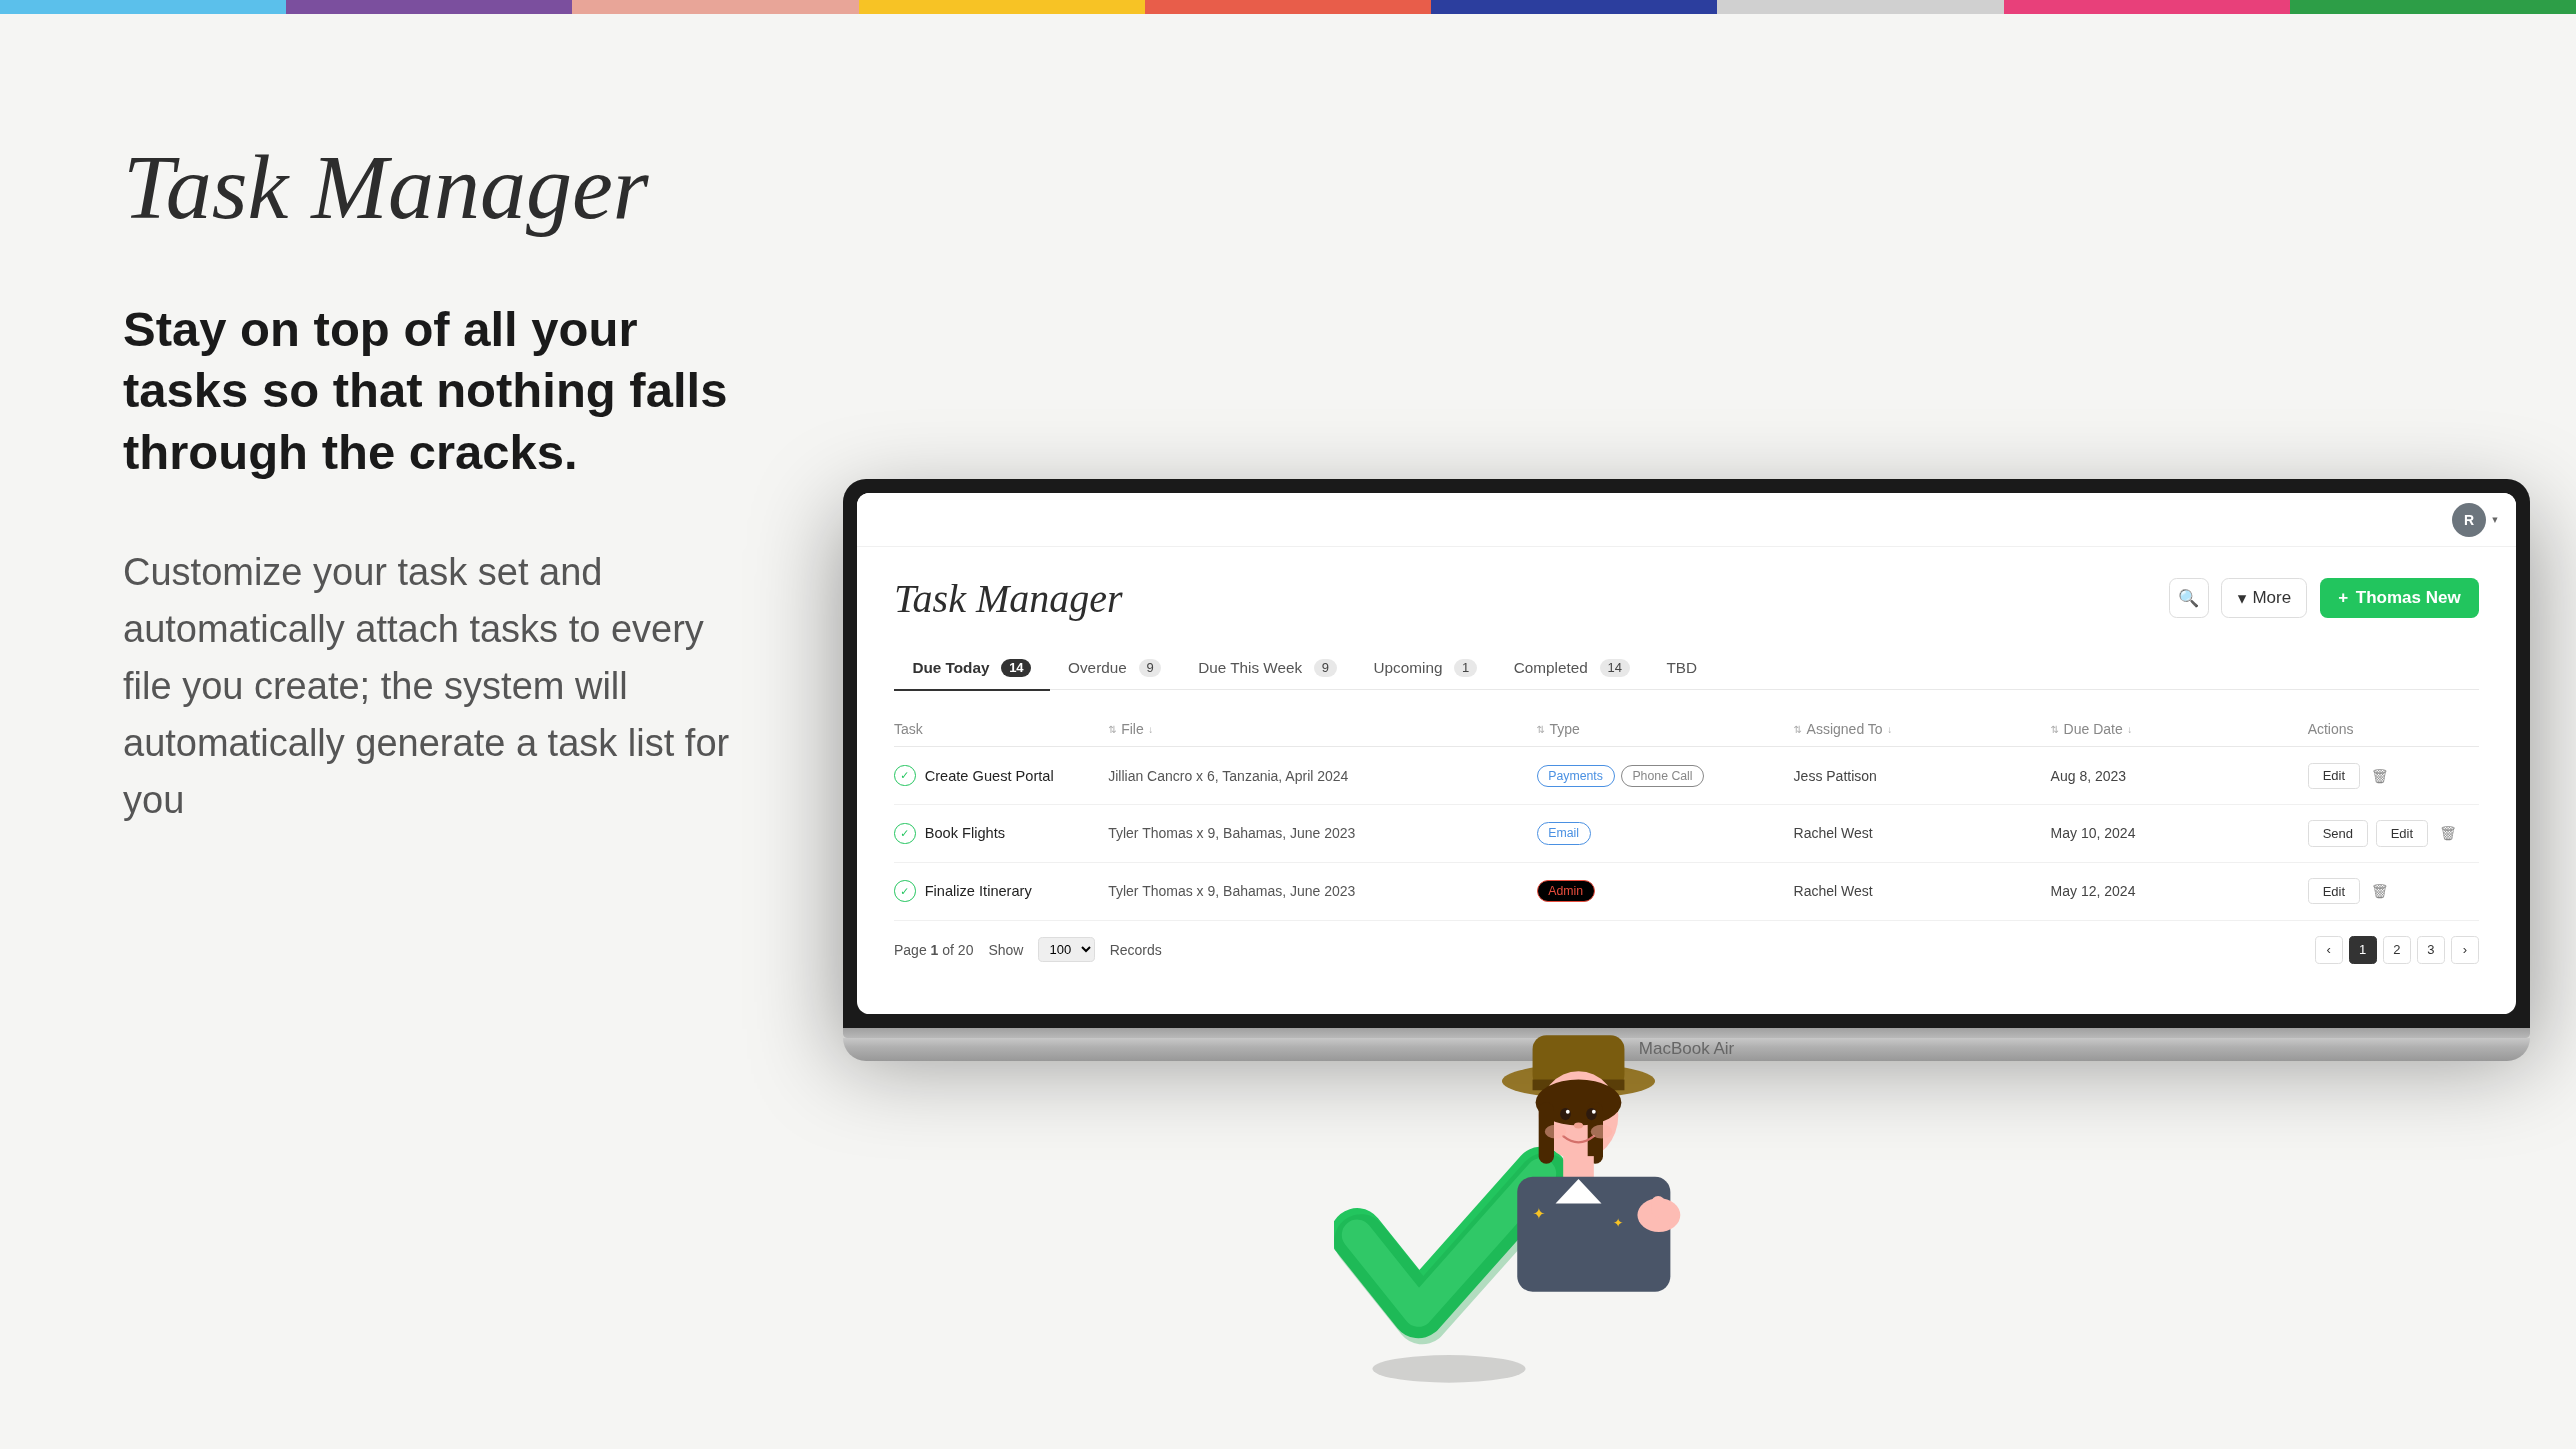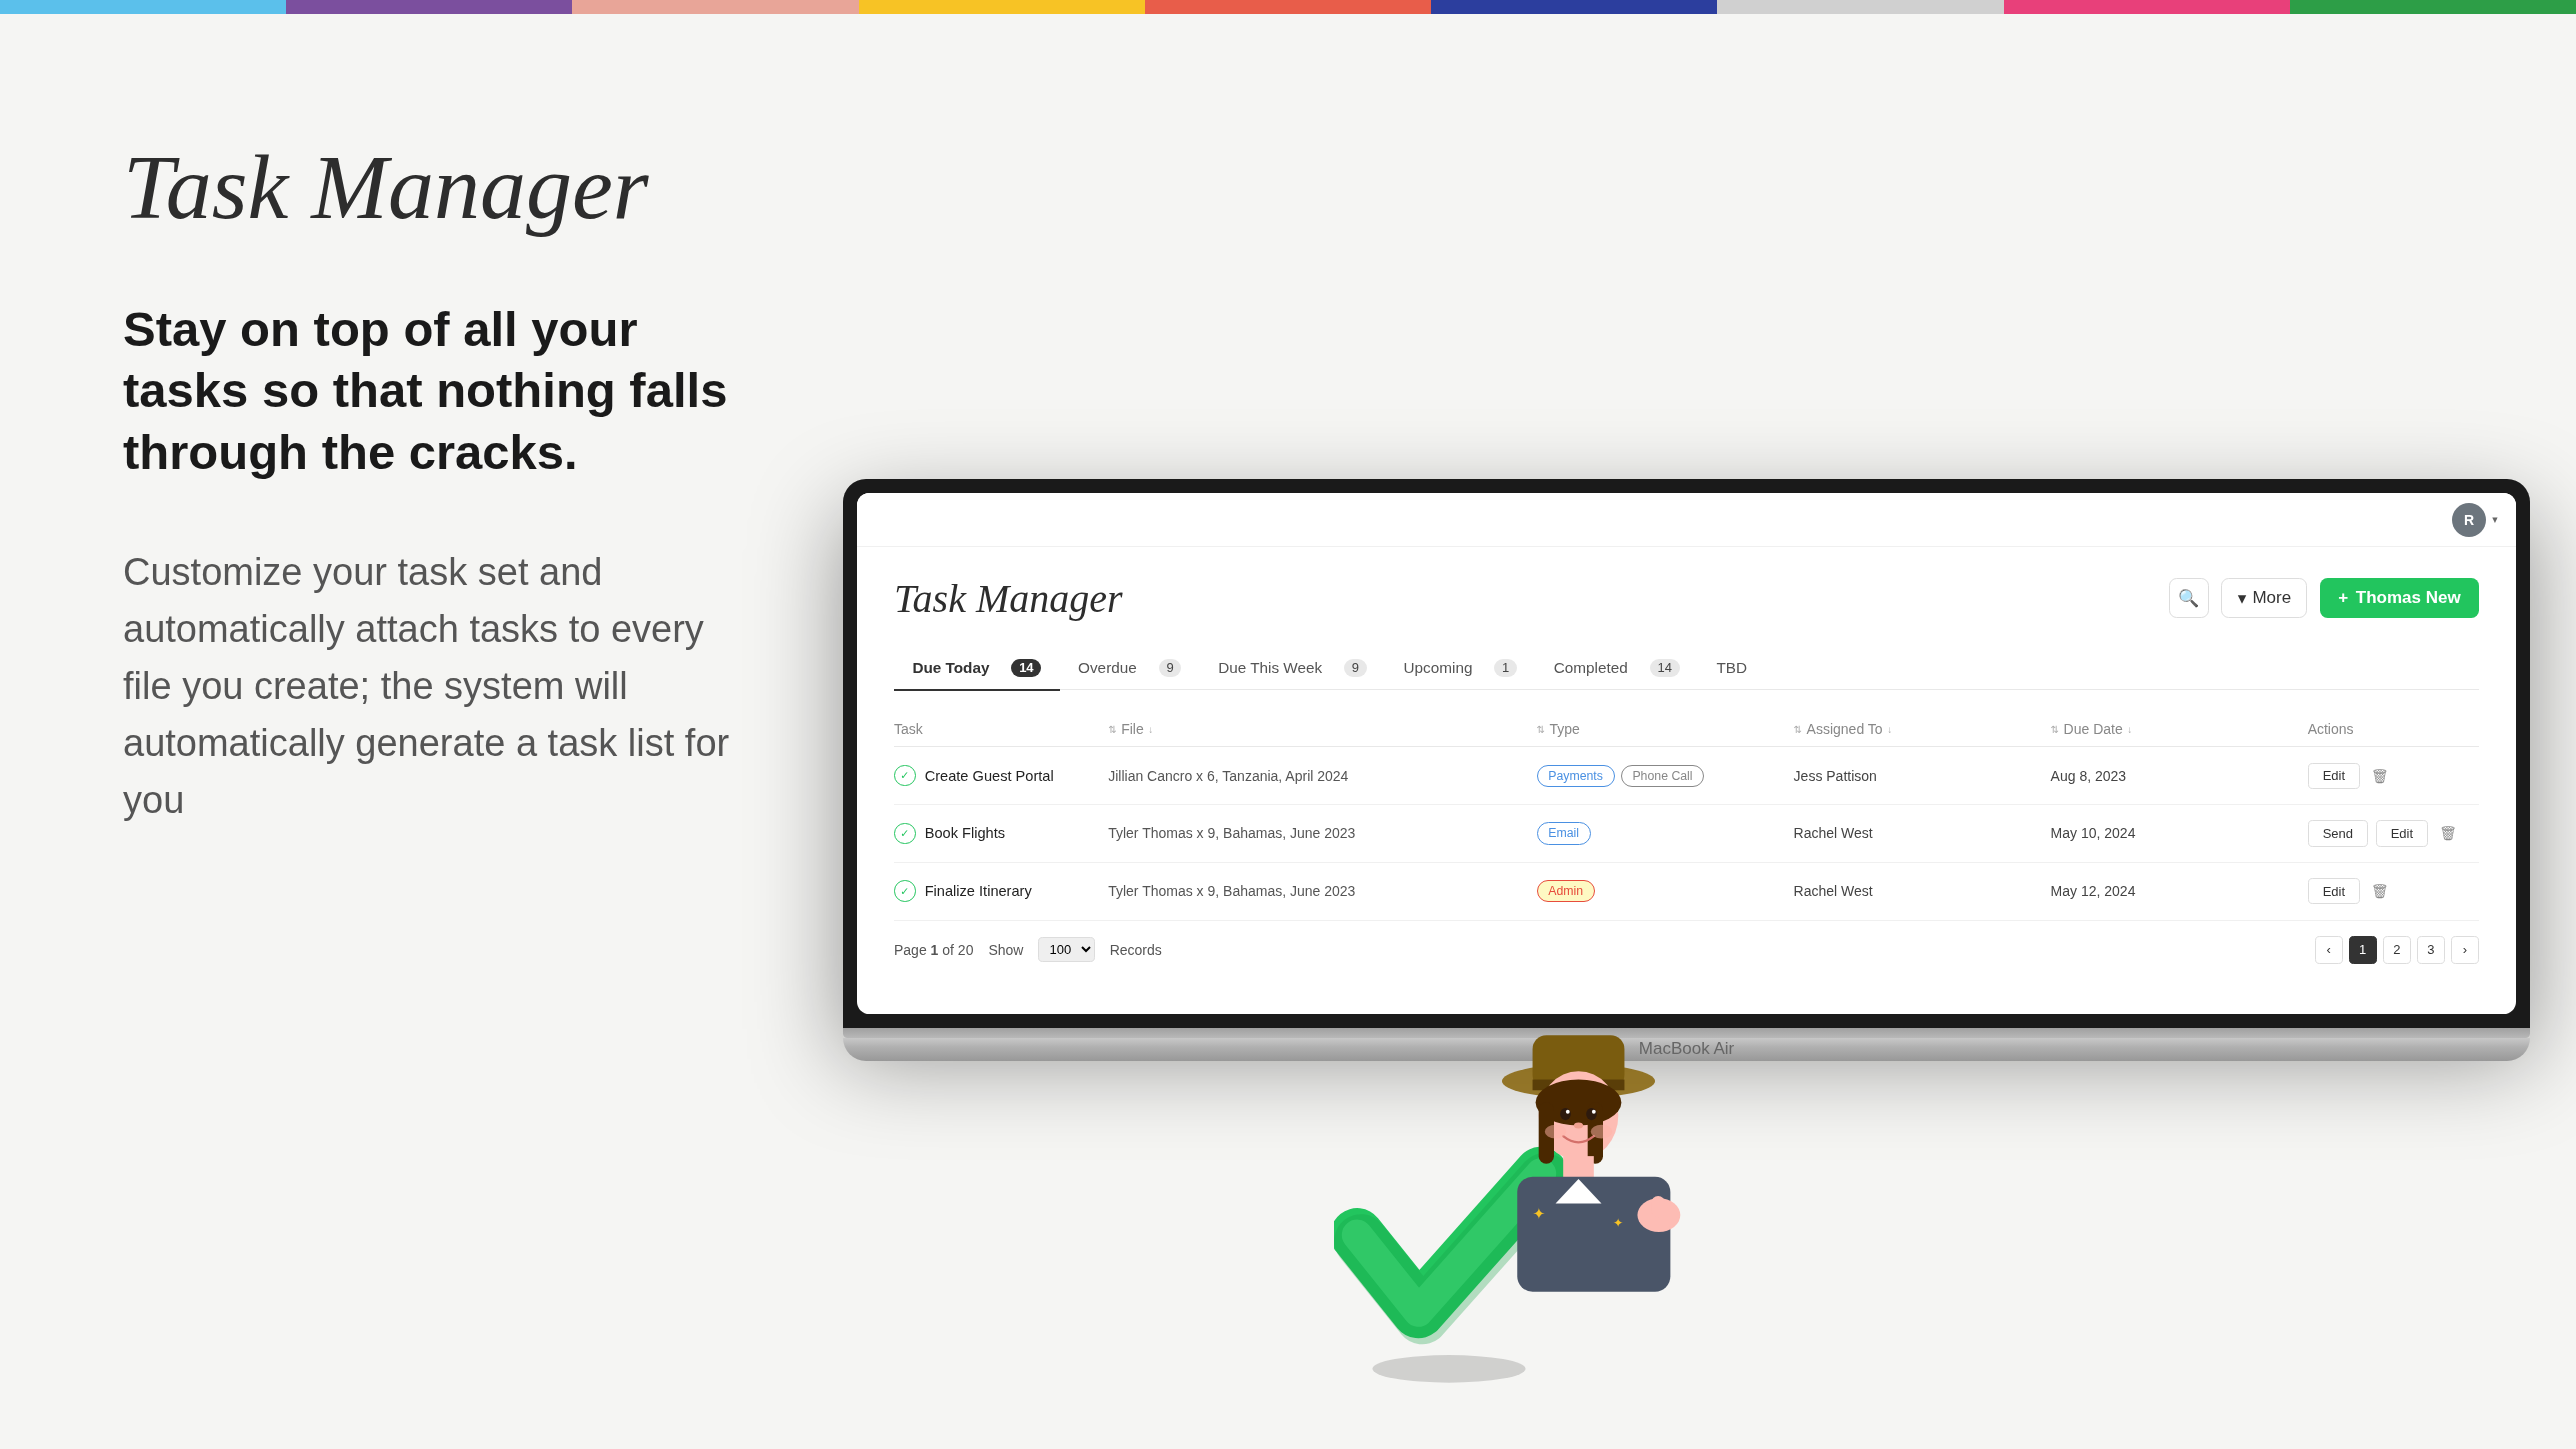--- a/index.html
+++ b/index.html
@@ -213,21 +213,21 @@
       margin-bottom: 21.5px;
     }
 
     .tab-item {
       padding: 12.3px 18.4px;
       font-size: 15.3px;
       color: #555;
       cursor: pointer;
       display: flex;
       align-items: center;
-      gap: 22px;
+      gap: 12px;
       border-bottom: 2.3px solid transparent;
       margin-bottom: -1.5px;
       white-space: nowrap;
     }
 
     .tab-item.active {
       color: #333;
       border-bottom-color: #333;
       font-weight: 600;
     }
@@ -324,21 +324,21 @@
       color: #888;
     }
 
     .badge-email {
       background: #fff;
       border: 1.2px solid #4a90e2;
       color: #4a90e2;
     }
 
     .badge-admin {
-      background: #fef9c3;
+      background: #000000;
       border: 1.2px solid #e74c3c;
       color: #e74c3c;
     }
 
     .assigned-cell {
       color: #444;
       font-size: 14px;
     }
 
     .date-cell {

